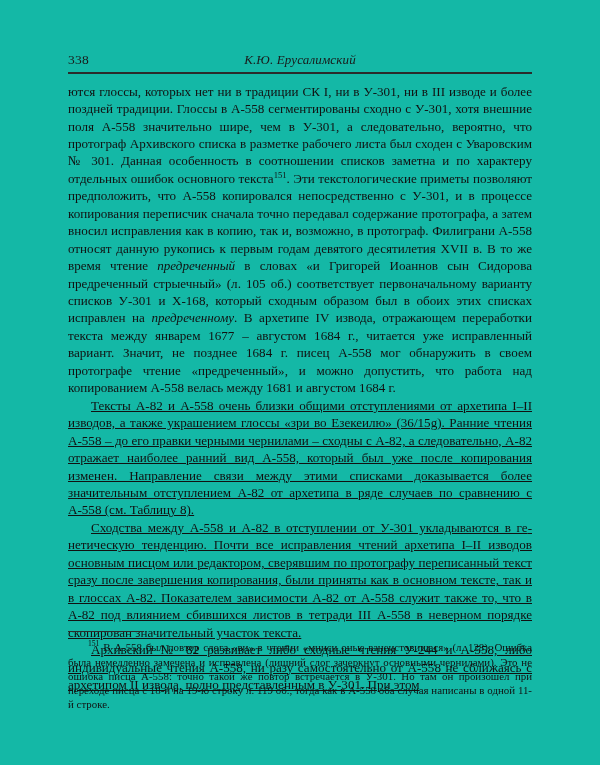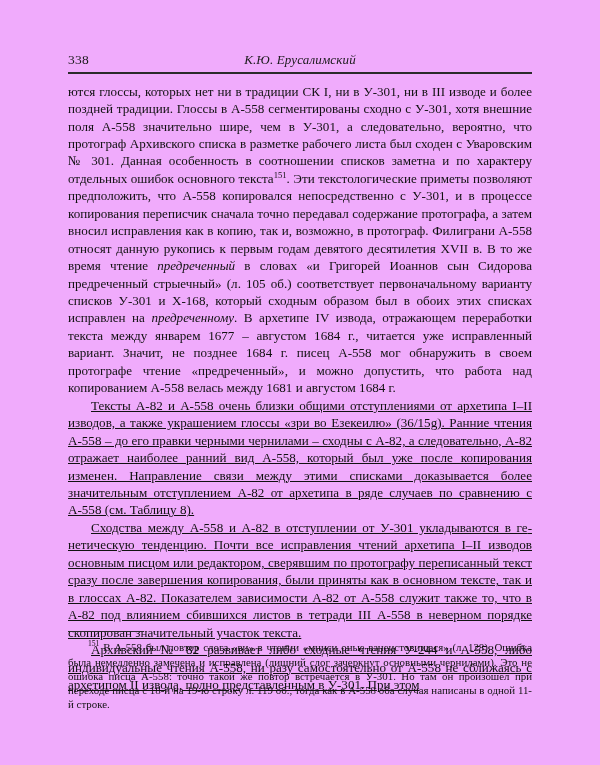--- a/index.html
+++ b/index.html
@@ -14,21 +14,21 @@
     overflow: hidden;
     font-family: "Liberation Serif", "DejaVu Serif", serif;
     color: #111111;
     -webkit-font-smoothing: antialiased;
   }
 
   .page {
     position: relative;
     width: 600px;
     height: 765px;
-    background: #f0abfc;
+    background: #14b8a6;
     box-sizing: border-box;
   }
 
   .content {
     position: absolute;
     left: 68px;
     top: 44px;
     width: 464px;
   }
 

